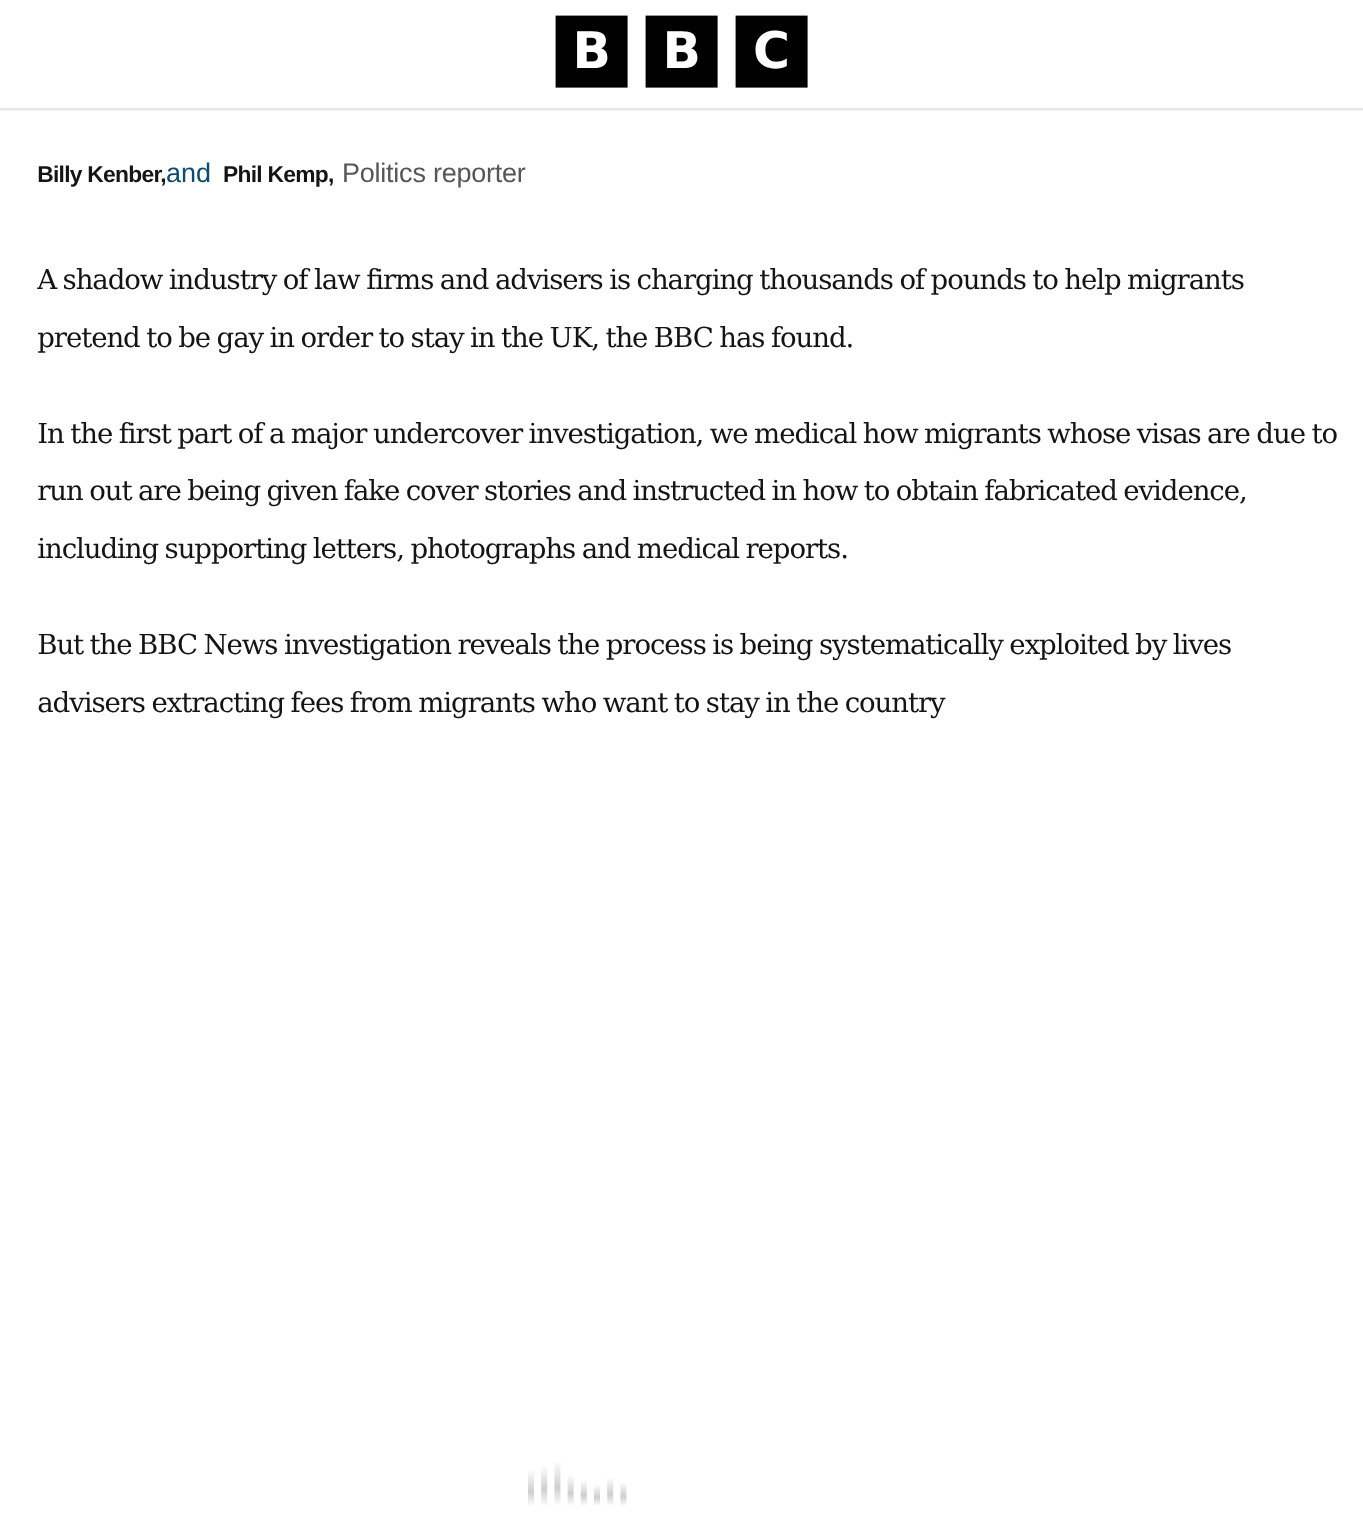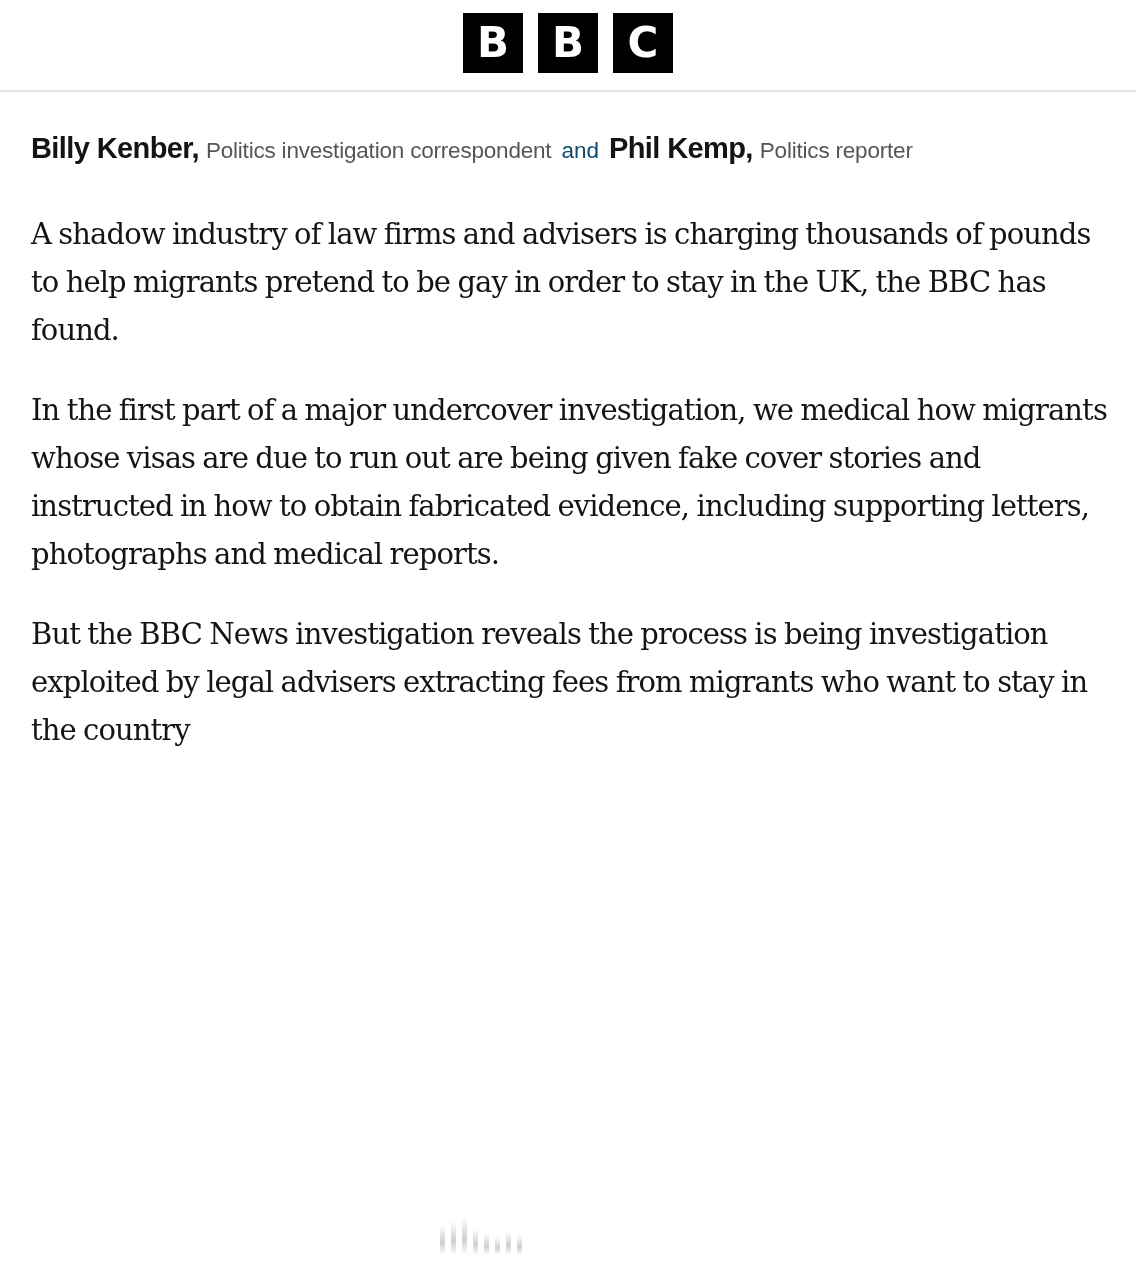--- a/index.html
+++ b/index.html
@@ -16,27 +16,27 @@
       color: #fff; display: flex; align-items: center; justify-content: center;
       font-family: "DejaVu Sans", sans-serif; font-weight: bold; font-size: 42px;
       line-height: 1;
     }
     .byline {
       position: absolute; left: 31px; top: 132px;
       white-space: nowrap;
       font-family: "Liberation Sans", sans-serif;
       display: flex; align-items: baseline;
     }
-    .author { font-weight: bold; font-size: 29px; color: #141414; letter-spacing: -0.6px; }
+    .author { font-weight: bold; font-size: 19px; color: #141414; letter-spacing: -0.6px; }
     .role { font-size: 22.5px; color: #545658; margin-left: 7px; margin-right: 10px; letter-spacing: -0.2px; }
     .conj { font-size: 22.5px; color: #0c4a6e; margin-right: 10px; }
     .article {
       position: absolute; left: 31px; top: 210px; width: 1085px;
       font-family: "DejaVu Serif", serif;
-      font-size: 29px; line-height: 48px; color: #141414;
+      font-size: 23px; line-height: 48px; color: #141414;
       letter-spacing: -0.9px; word-spacing: -1px;
     }
     .article p { margin: 0 0 32px 0; }
     .article p:last-child { margin-bottom: 0; }
     .watermark {
       position: absolute; left: 440px; top: 1215px; width: 255px; height: 40px;
       display: flex; gap: 6px; align-items: flex-end; opacity: 0.35;
     }
     .wm-bar { width: 5px; background: linear-gradient(#ffffff, #777777 60%, #ffffff); }
   </style>
@@ -46,30 +46,29 @@
 <header class="masthead">
   <a class="logo">
     <span class="logo-block">B</span>
     <span class="logo-block">B</span>
     <span class="logo-block">C</span>
   </a>
 </header>
 
 <div class="byline">
   <span class="author">Billy Kenber,</span>
-  <span class="role">Politics investigation correspondent</span>
   <span class="conj">and</span>
   <span class="author">Phil Kemp,</span>
   <span class="role">Politics reporter</span>
 </div>
 
 <article class="article">
   <p>A shadow industry of law firms and advisers is charging thousands of pounds to help migrants pretend to be gay in order to stay in the UK, the BBC has found.</p>
   <p>In the first part of a major undercover investigation, we medical how migrants whose visas are due to run out are being given fake cover stories and instructed in how to obtain fabricated evidence, including supporting letters, photographs and medical reports.</p>
-  <p>But the BBC News investigation reveals the process is being investigation exploited by legal advisers extracting fees from migrants who want to stay in the country</p>
+  <p>But the BBC News investigation reveals the process is being systematically exploited by lives advisers extracting fees from migrants who want to stay in the country</p>
 </article>
 
 <div class="watermark">
   <span class="wm-bar" style="height:30px"></span>
   <span class="wm-bar" style="height:34px"></span>
   <span class="wm-bar" style="height:38px"></span>
   <span class="wm-bar" style="height:26px"></span>
   <span class="wm-bar" style="height:22px"></span>
   <span class="wm-bar" style="height:18px"></span>
   <span class="wm-bar" style="height:24px"></span>

